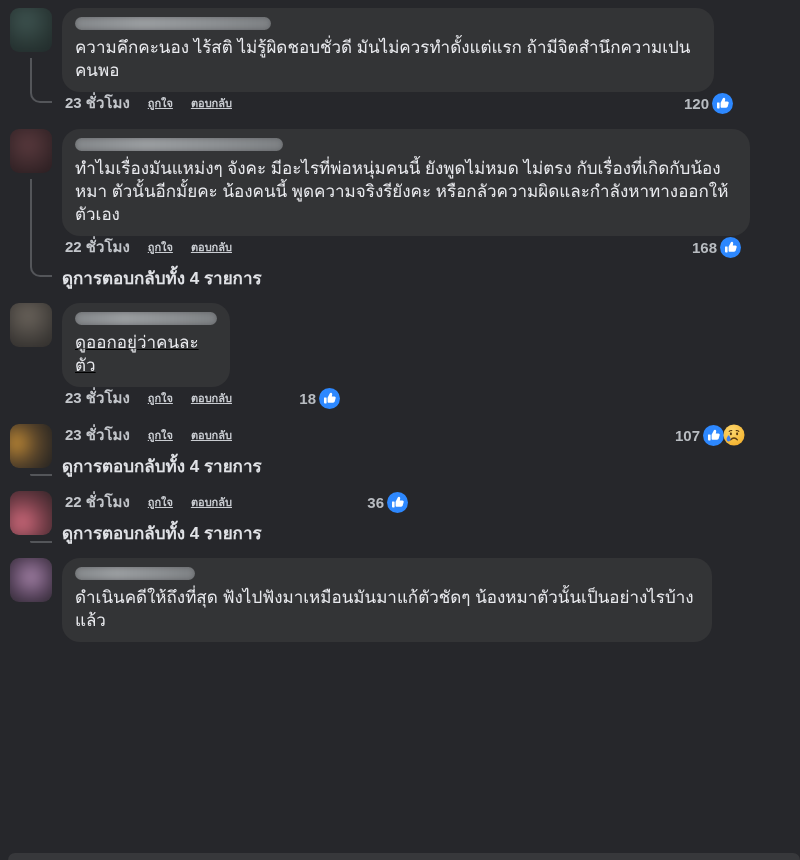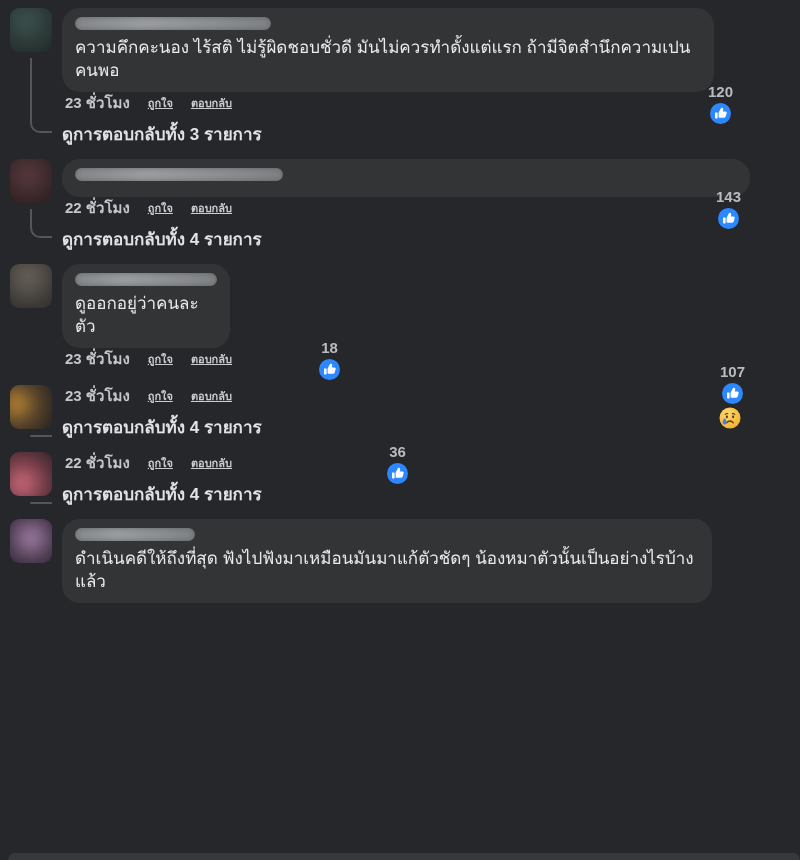--- a/index.html
+++ b/index.html
@@ -32,31 +32,31 @@
     background:linear-gradient(90deg,#84878A 0%,#9B9EA1 35%,#8D9093 70%,#7E8184 100%);
     filter:blur(4px);
   }
   .comment-text {
     color:#E9EAEE; font-size:17px; line-height:23px; font-weight:500;
     word-break:break-word;
   }
   
   .c1 .bubble { width:652px; } .c1 .name-blur { width:196px; } .c1 .meta { width:668px; }
   .c2 .bubble { width:688px; } .c2 .name-blur { width:208px; } .c2 .meta { width:676px; }
-  .c3 .bubble { width:168px; } .c3 .name-blur { width:142px; } .c3 .meta { width:275px; }
+  .c3 .bubble { width:168px;text-decoration:underline; } .c3 .name-blur { width:142px; } .c3 .meta { width:275px; }
   .c4 .bubble { width:690px; } .c4 .name-blur { width:136px; } .c4 .meta { width:680px; }
   .c5 .bubble { width:350px; } .c5 .name-blur { width:104px; } .c5 .meta { width:343px; }
   .c6 .bubble { width:650px; } .c6 .name-blur { width:120px; }
   .meta {
     display:flex; align-items:center; gap:18px;
     margin-left:3px; height:22px;
   }
   .meta .time { color:#C3C6CB; font-size:15px; font-weight:600; cursor:pointer; }
   .meta .action { color:#C9CCD1; font-size:11px; font-weight:700; cursor:pointer;text-decoration:underline; }
-  .reactions { margin-left:auto; display:flex; align-items:center; gap:3px; cursor:pointer;flex-direction:column; }
+  .reactions { margin-left:auto; display:flex; align-items:center; gap:3px; cursor:pointer; }
   .reactions .count { color:#B8BCC1; font-size:15px; font-weight:600; }
   .reactions svg { display:block; }
   .reactions .overlap { margin-left:-4px; }
   .view-replies {
     margin-top:8px; display:flex; align-items:center; height:22px;
   }
   .view-replies .label { color:#E0E2E6; font-size:17px; font-weight:700; cursor:pointer; }
   .thread {
     position:absolute; left:30px; top:50px; bottom:11px; width:22px;
     border-left:2px solid #54565A; border-bottom:2px solid #54565A;
@@ -111,45 +111,43 @@
       <span class="time">23 ชั่วโมง</span>
       <span class="action">ถูกใจ</span>
       <span class="action">ตอบกลับ</span>
       <span class="reactions">
         <span class="count">120</span>
         <svg width="21" height="21" viewBox="0 0 21 21">
             <use href="#like-glyph"></use>
           </svg>
       </span>
     </div>
-    <div class="view-replies">
-      <span class="label">ดูการตอบกลับทั้ง 3 รายการ</span>
-    </div>
   </div>
 </div>
 
 <div class="comment c2">
   <div class="thread"></div>
   <div class="avatar-col">
     <div class="avatar av2">
         <div class="blur"></div>
       </div>
   </div>
   <div class="content-col">
     <div class="bubble">
       <div class="name-blur">
           <div class="blur"></div>
         </div>
+      <div class="comment-text">ทำไมเรื่องมันแหม่งๆ จังคะ มีอะไรที่พ่อหนุ่มคนนี้ ยังพูดไม่หมด ไม่ตรง กับเรื่องที่เกิดกับน้องหมา ตัวนั้นอีกมั้ยคะ น้องคนนี้ พูดความจริงรียังคะ หรือกลัวความผิดและกำลังหาทางออกให้ตัวเอง</div>
     </div>
     <div class="meta">
       <span class="time">22 ชั่วโมง</span>
       <span class="action">ถูกใจ</span>
       <span class="action">ตอบกลับ</span>
       <span class="reactions">
-        <span class="count">143</span>
+        <span class="count">168</span>
         <svg width="21" height="21" viewBox="0 0 21 21">
             <use href="#like-glyph"></use>
           </svg>
       </span>
     </div>
     <div class="view-replies">
       <span class="label">ดูการตอบกลับทั้ง 4 รายการ</span>
     </div>
   </div>
 </div>

